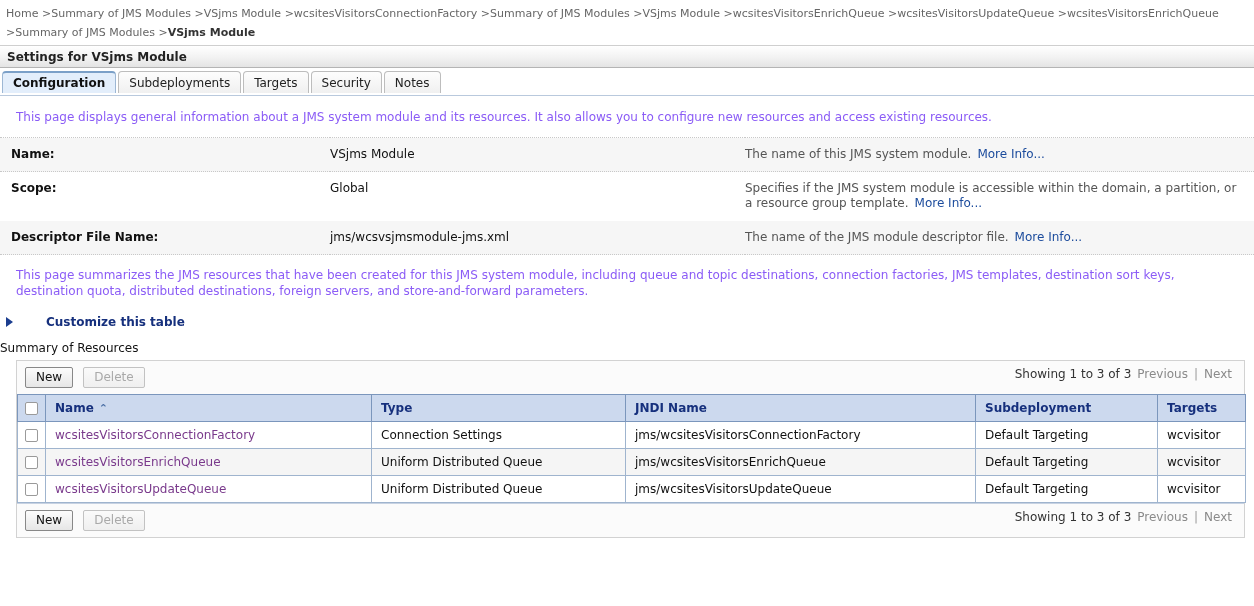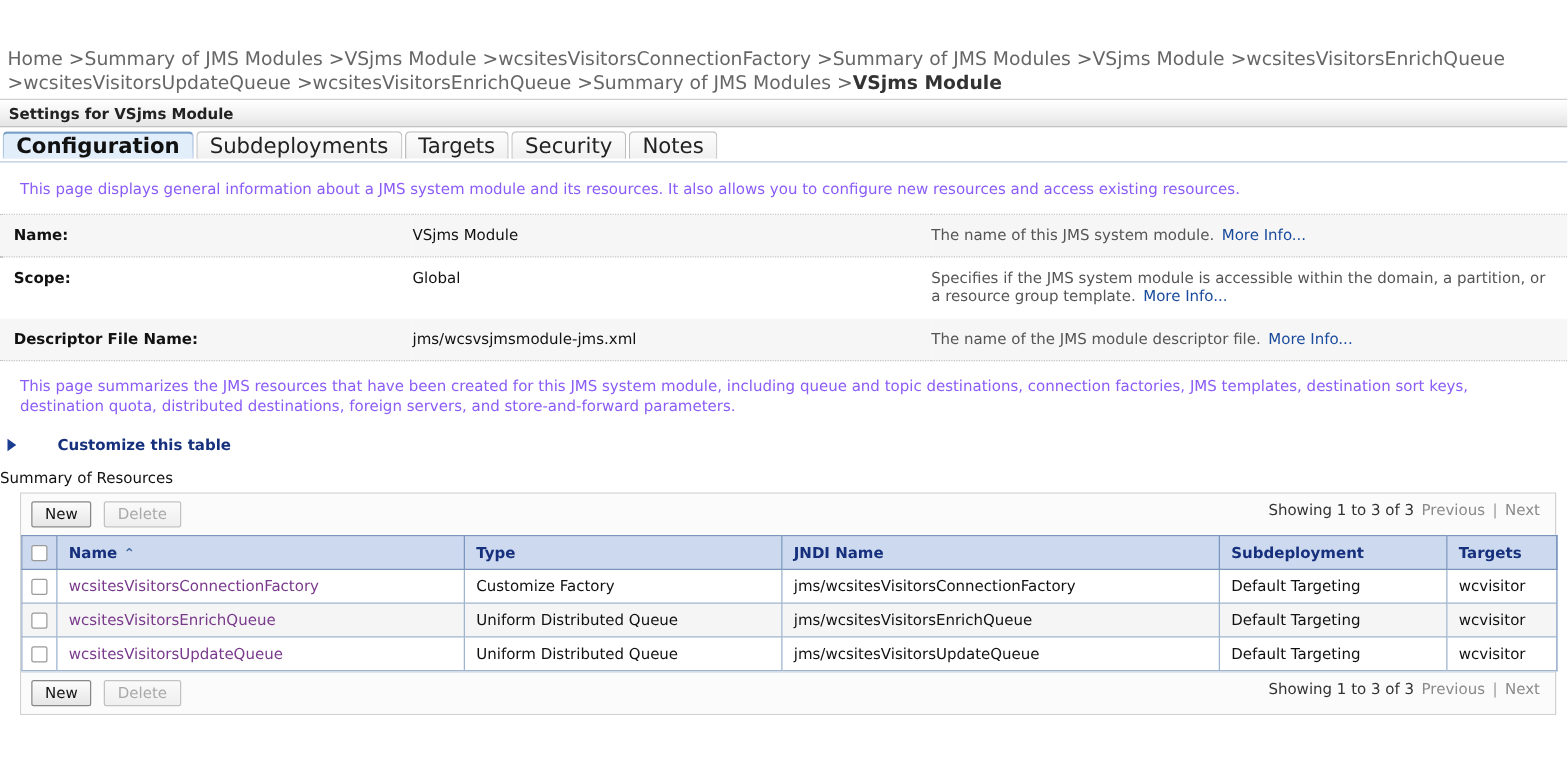--- a/index.html
+++ b/index.html
@@ -9,24 +9,23 @@
     background: #ffffff;
     font-family: "DejaVu Sans", "Liberation Sans", sans-serif;
     font-size: 12px;
     color: #000000;
     overflow: hidden;
   }
 
   
   .breadcrumb {
     padding: 4px 6px 3px 6px;
-    font-size: 15px;
+    font-size: 11px;
     line-height: 19px;
     color: #666666;
-    margin-top: 34px;
   }
   .breadcrumb .crumb {
     color: #666666;
     text-decoration: none;
     cursor: pointer;
   }
   .breadcrumb .sep { color: #666666; }
   .breadcrumb .current {
     color: #333333;
     font-weight: bold;
@@ -57,21 +56,21 @@
     display: flex;
     align-items: flex-end;
     height: 25px;
     gap: 2px;
   }
   .tab {
     height: 22px;
     padding: 0 10px;
     display: flex;
     align-items: center;
-    font-size: 17px;
+    font-size: 12px;
     color: #222;
     background: linear-gradient(to bottom, #fdfdfd, #f0f0f0);
     border: 1px solid #bdbdbd;
     border-bottom: none;
     border-radius: 4px 4px 0 0;
     cursor: pointer;
     white-space: nowrap;
   }
   .tab.active {
     background: #e3eefb;
@@ -340,21 +339,21 @@
             <th><span>JNDI Name</span></th>
             <th><span>Subdeployment</span></th>
             <th><span>Targets</span></th>
             <th></th>
           </tr>
       </thead>
       <tbody id="grid-body">
           <tr>
             <td class="cb-col"><span class="cb"></span></td>
             <td><span class="row-link">wcsitesVisitorsConnectionFactory</span></td>
-            <td>Customize Factory</td>
+            <td>Connection Settings</td>
             <td>jms/wcsitesVisitorsConnectionFactory</td>
             <td>Default Targeting</td>
             <td>wcvisitor</td>
             <td></td>
           </tr>
           <tr class="alt">
             <td class="cb-col"><span class="cb"></span></td>
             <td><span class="row-link">wcsitesVisitorsEnrichQueue</span></td>
             <td>Uniform Distributed Queue</td>
             <td>jms/wcsitesVisitorsEnrichQueue</td>

